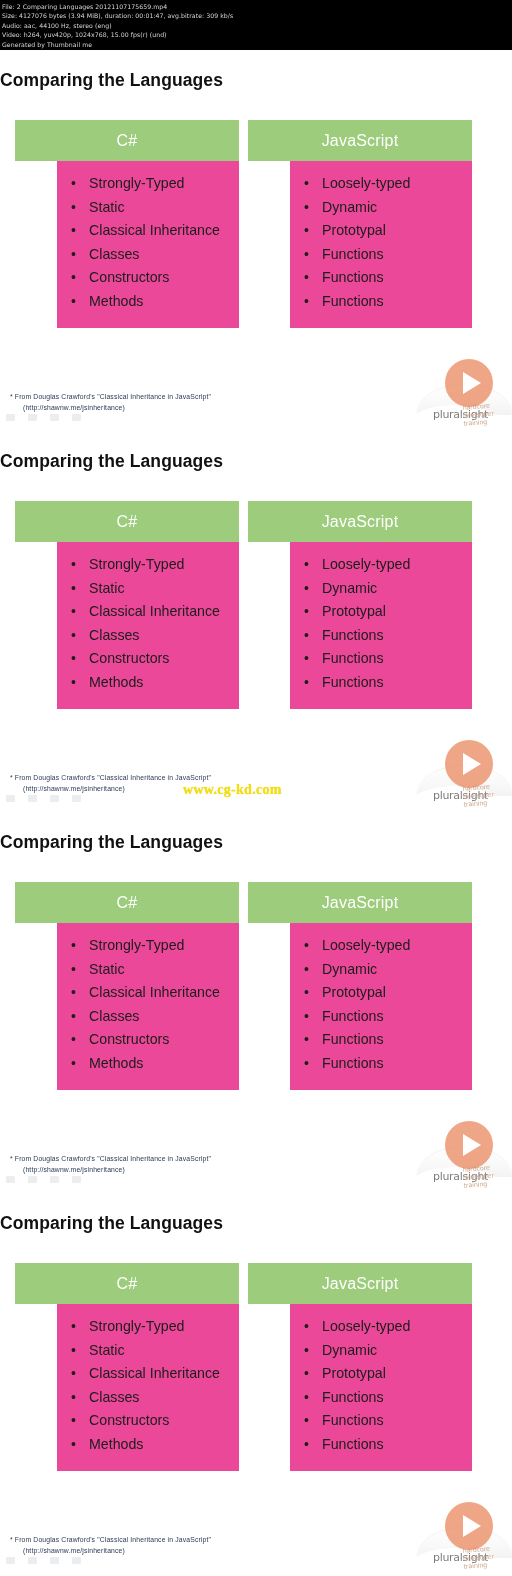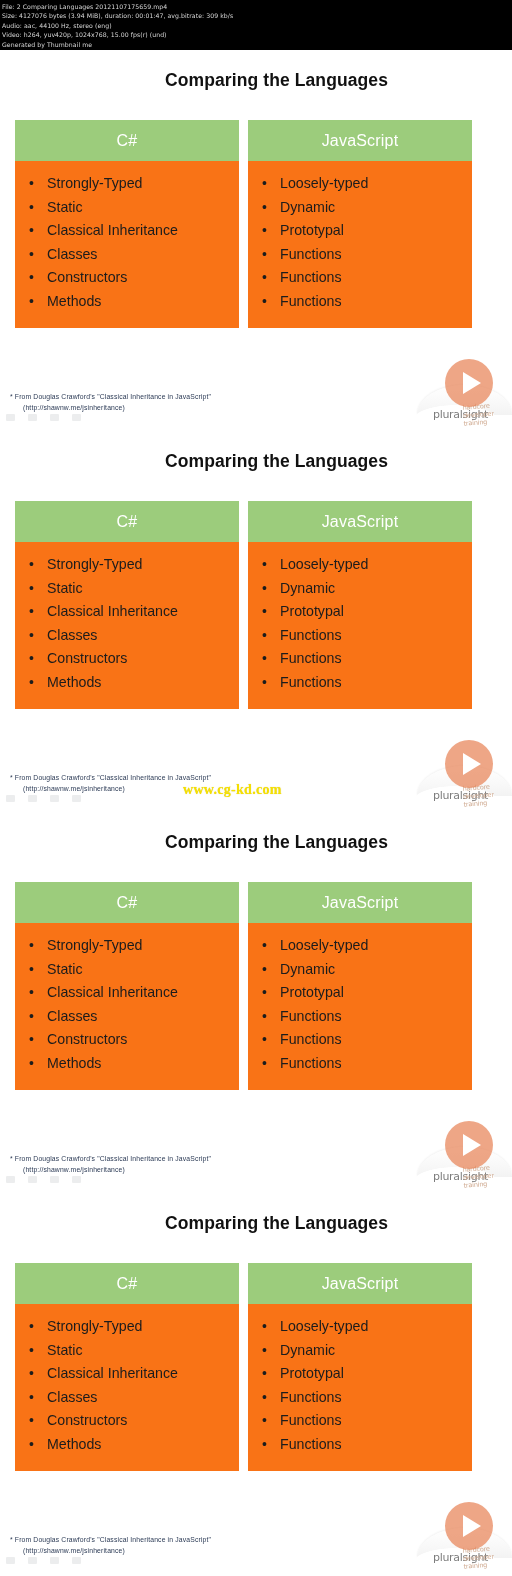--- a/index.html
+++ b/index.html
@@ -26,24 +26,23 @@
     background:#ffffff; overflow:hidden;
   }
   .slide.s0{ top:50px; }
   .slide.s1{ top:431px; }
   .slide.s2{ top:812px; }
   .slide.s3{ top:1193px; }
   .slide.s3 .footnote{ }
 
   .slide-title{
     position:absolute; left:0; top:20px; width:512px;
-    text-align:center;
+    text-align:left;
     font-size:17.5px; font-weight:bold; color:#111111;
     letter-spacing:.1px;
-    padding-left:41px;
   }
 
   .cols{
     position:absolute; left:0; top:70px; width:512px; height:215px;
   }
   .col{
     position:absolute; top:0; width:224px;
   }
   .col.left{ left:15px; }
   .col.right{ left:248px; }
@@ -51,23 +50,24 @@
   .col-head{
     height:41px; line-height:41px;
     background:#9ccc7c;
     color:#ffffff;
     text-align:center;
     font-size:16px;
     font-weight:normal;
     letter-spacing:.2px;
   }
   .col-body{
-    background:#f97316;
+    background:#ec4899;
     padding:11px 2px 14px 0;
     min-height:160px;
+    margin-left:42px;
   }
   .col-body ul{ list-style:none; }
   .col-body li{
     position:relative;
     font-size:14.2px;
     line-height:23.6px;
     color:#1c1c1c;
     padding-left:32px;
     white-space:nowrap;
   }

